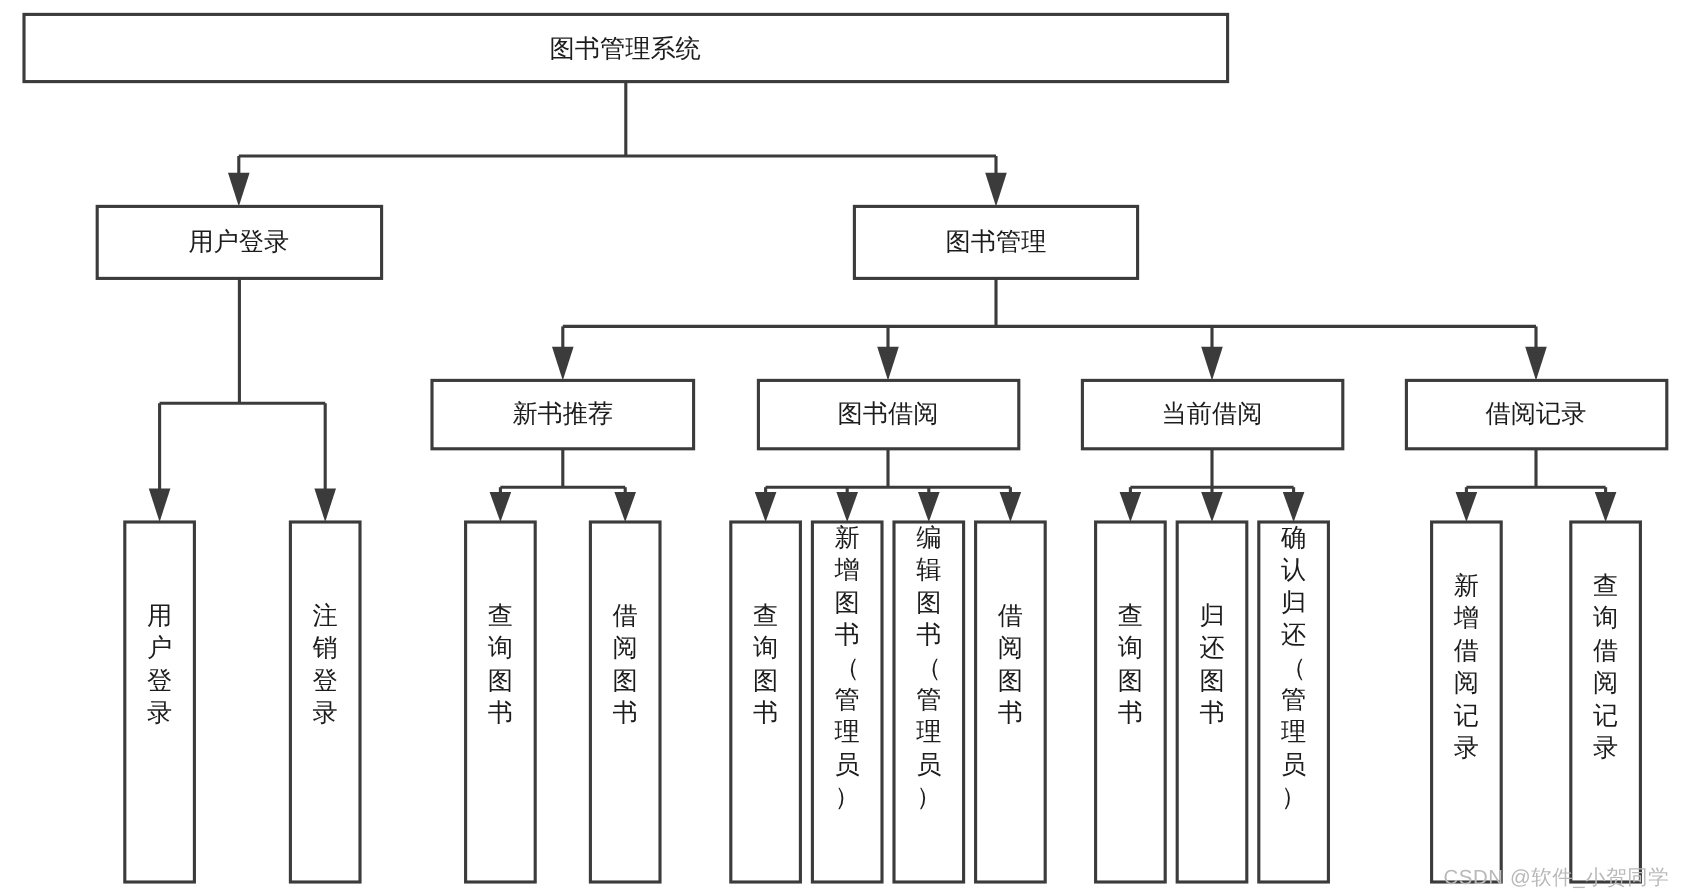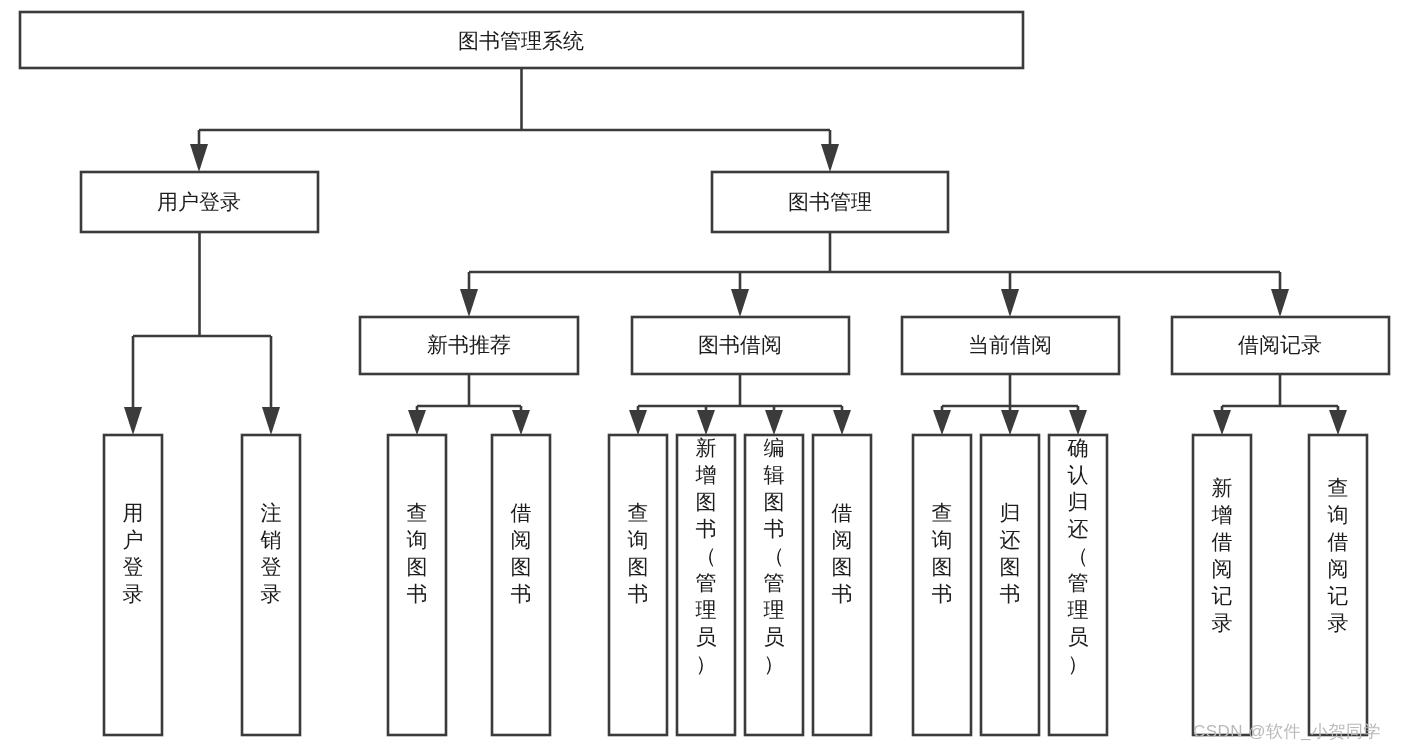--- a/index.html
+++ b/index.html
@@ -49,21 +49,21 @@
     dominant-baseline: middle;
   }
   .node-label-v {
     font-family: "Liberation Sans", "DejaVu Sans", sans-serif;
     font-size: 21px;
     fill: #1c1c1c;
     text-anchor: middle;
   }
   .watermark {
     position: absolute;
-    right: 24px;
+    right: 14px;
     bottom: 4px;
     font-family: "Liberation Sans", "DejaVu Sans", sans-serif;
     font-size: 17px;
     color: #b9b9b9;
     letter-spacing: 0.5px;
     white-space: nowrap;
     user-select: none;
   }
 </style>
 </head>

